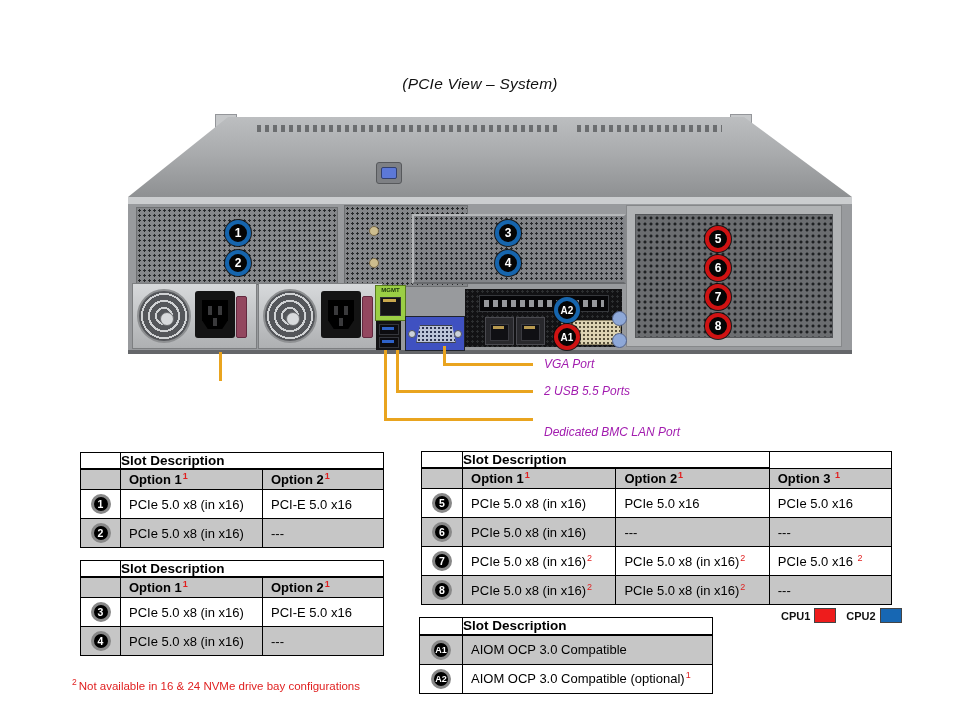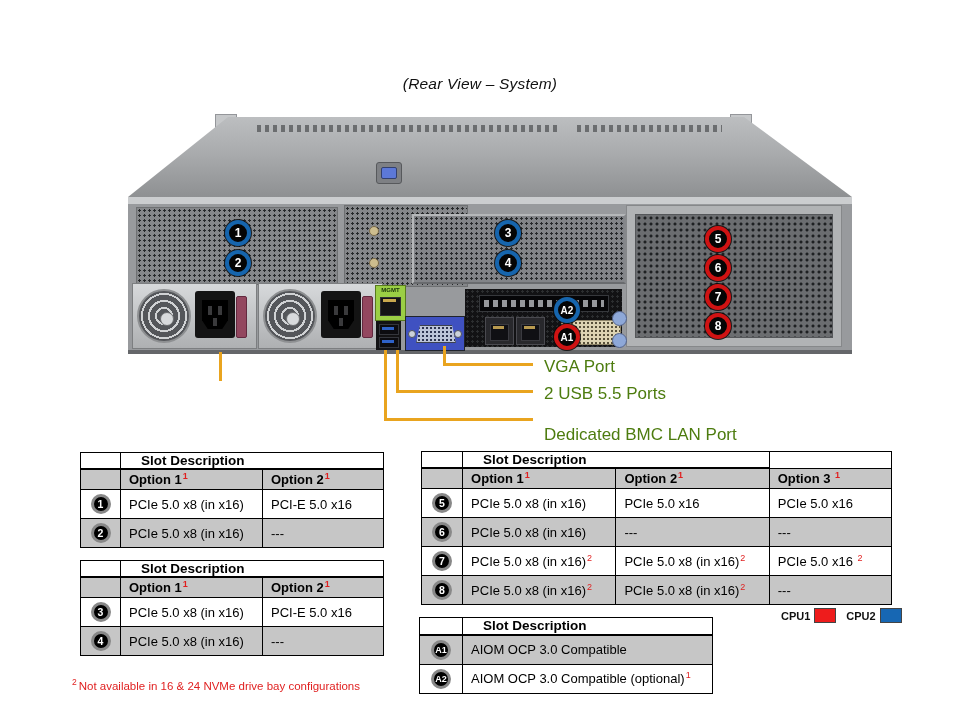--- a/index.html
+++ b/index.html
@@ -86,49 +86,49 @@
 
   
   .co{position:absolute;width:26px;height:26px;border-radius:50%;background:#050505;color:#fff;
     font-size:12px;font-weight:bold;display:flex;align-items:center;justify-content:center;
     box-sizing:border-box;border:4px solid #888;box-shadow:0 0 0 1px rgba(10,10,10,.85);}
   [data-cpu="CPU1"]{border-color:#cf1313;}
   [data-cpu="CPU2"]{border-color:#1665ad;}
 
   
   .oline{position:absolute;background:#e9a41f;}
-  .call-label{position:absolute;font-size:17px;color:#4d7c0f;white-space:nowrap;}
+  .call-label{position:absolute;font-size:12px;color:#a21caf;white-space:nowrap;font-style:italic;}
   .psu-label{position:absolute;left:96px;top:380px;width:224px;text-align:center;font-size:15px;line-height:19px;color:#111;}
 
   
   .tbl{position:absolute;border-collapse:collapse;table-layout:fixed;font-size:13px;color:#000;background:#fff;}
   .tbl td{border:1px solid #000;padding:0;overflow:hidden;white-space:nowrap;vertical-align:middle;}
   .tbl .ttl td{height:15px;border-bottom:2px solid #000;}
-  .tbl .ttl td.t{font-weight:bold;padding-left:20px;font-size:13.5px;}
+  .tbl .ttl td.t{font-weight:bold;padding-left:0;font-size:13.5px;}
   .tbl .ttl td.eh{border-bottom:1px solid #000;}
   .tbl .sub td{height:19px;background:#c6c6c6;font-weight:bold;padding-left:8px;}
   .tbl .sub td.c{padding:0;}
   .tbl .row td{height:28px;padding-left:8px;background:#fff;}
   .tbl .row td.c{padding:0;text-align:center;}
   .tbl .row.g td{background:#c6c6c6;}
   .tbl sup{color:#e01f1f;font-size:9px;margin-left:1px;}
   .sco{display:inline-flex;width:20px;height:20px;border-radius:50%;background:#000;color:#fff;
     font-size:10.5px;font-weight:bold;align-items:center;justify-content:center;box-sizing:border-box;
     border:3px solid #888;vertical-align:middle;}
 
   
   .legend{position:absolute;left:781px;top:608px;display:flex;align-items:center;font-size:11px;font-weight:bold;color:#111;}
   .legend .sw{width:20px;height:13px;border:1px solid #444;margin:0 4px;}
   .footnotes{position:absolute;left:72px;top:674px;font-size:11.5px;color:#e01f1f;line-height:17px;}
   .footnotes sup{font-size:8.5px;margin-right:2px;}
 </style>
 </head>
 <body>
 
-<div class="page-title">(Rear View – System)</div>
+<div class="page-title">(PCIe View – System)</div>
 
 <div class="server">
   <div class="ear" style="left:103px;"></div>
   <div class="ear" style="left:618px;"></div>
   <div class="lid">
     <div class="lid-vents" style="left:145px;width:300px;"></div>
     <div class="lid-vents" style="left:465px;width:145px;"></div>
   </div>
   <div class="latch">
       <div class="latch-btn"></div>

